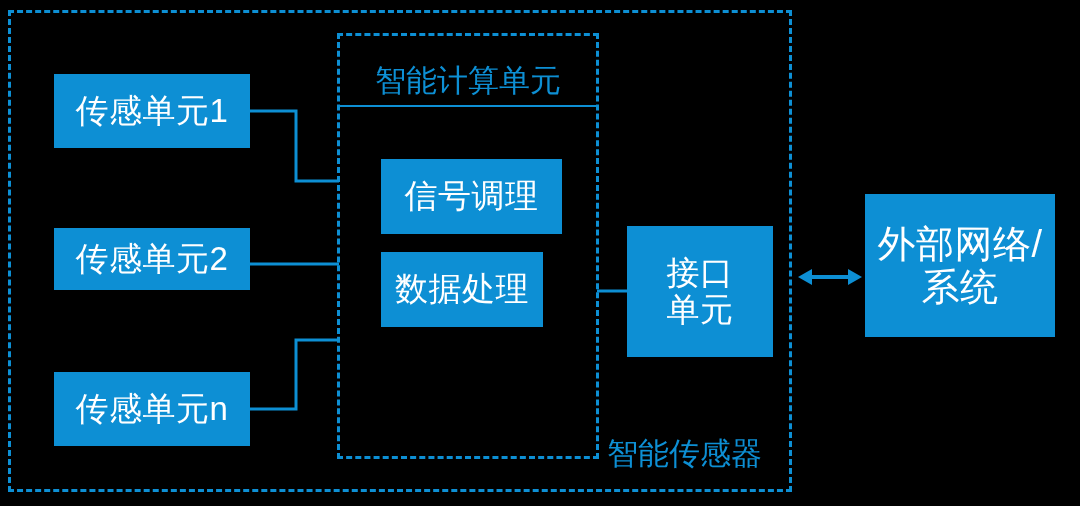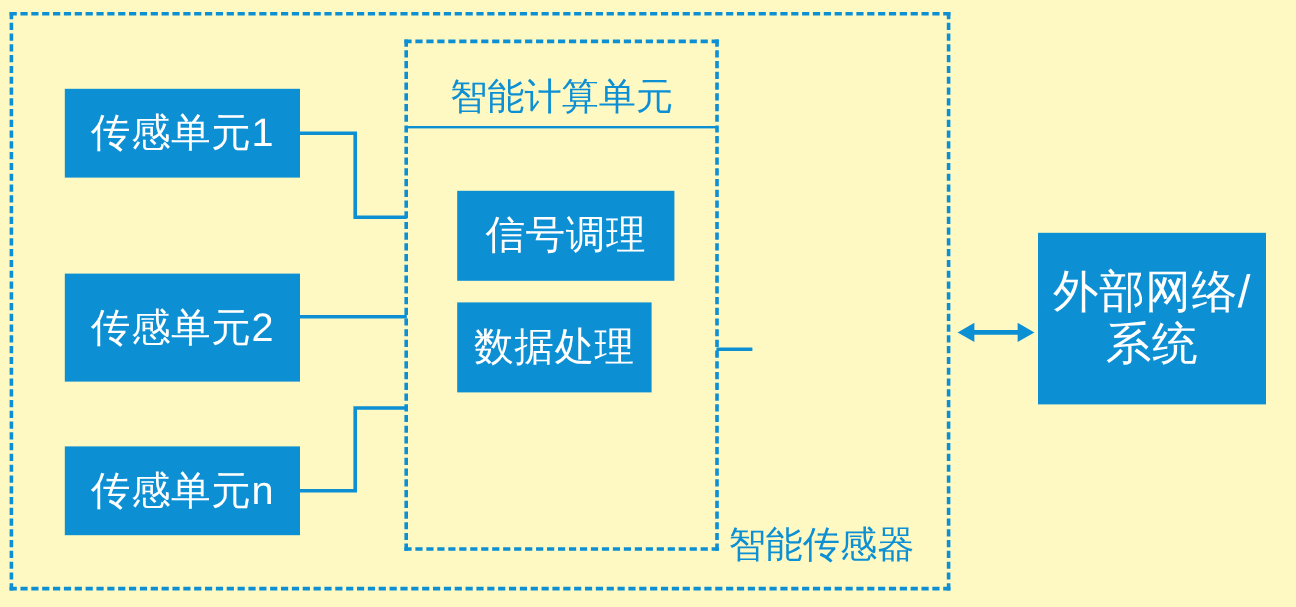--- a/index.html
+++ b/index.html
@@ -7,21 +7,21 @@
     padding: 0;
     background: #ffffff;
   }
   body {
     font-family: "Liberation Sans", "DejaVu Sans", sans-serif;
   }
   #canvas {
     position: relative;
     width: 1080px;
     height: 506px;
-    background: #fef9c3;
+    background: #000000;
     overflow: hidden;
   }
   .dashed-box {
     position: absolute;
     border: 3px dashed #0d8fd4;
     box-sizing: border-box;
     background: transparent;
   }
   .blue-box {
     position: absolute;
@@ -84,28 +84,32 @@
 
     <g>
       <line x1="806" y1="277" x2="852" y2="277" stroke="#0d8fd4" stroke-width="4"></line>
       <polygon points="798,277 812,269 812,285" fill="#0d8fd4"></polygon>
       <polygon points="862,277 848,269 848,285" fill="#0d8fd4"></polygon>
     </g>
   </svg>
 
   <div class="blue-box" style="left:54px; top:74px; width:196px; height:74px; font-size:33px;">传感单元1</div>
 
-  <div class="blue-box" style="left:54px; top:228px; width:196px; height:90px; font-size:33px;">传感单元2</div>
+  <div class="blue-box" style="left:54px; top:228px; width:196px; height:62px; font-size:33px;">传感单元2</div>
 
   <div class="blue-box" style="left:54px; top:372px; width:196px; height:74px; font-size:33px;">传感单元n</div>
 
   <div class="blue-box" style="left:381px; top:143px; width:181px; height:75px; font-size:33px;margin-top:16px;">信号调理</div>
 
   <div class="blue-box" style="left:381px; top:252px; width:162px; height:75px; font-size:33px;">数据处理</div>
 
 
+  <div class="blue-box" style="left:627px; top:226px; width:146px; height:131px; font-size:33px; flex-direction:column;">
+    <span>接口</span>
+    <span>单元</span>
+  </div>
 
   <div class="blue-box" style="left:865px; top:194px; width:190px; height:143px; font-size:38px; flex-direction:column;">
     <span>外部网络/</span>
     <span>系统</span>
   </div>
 
 </div>
 
 </body></html>

